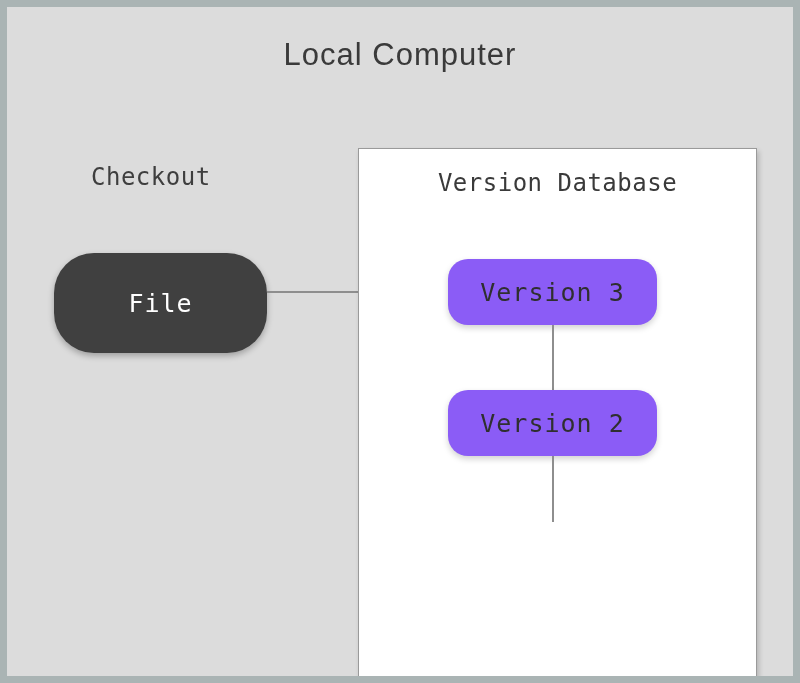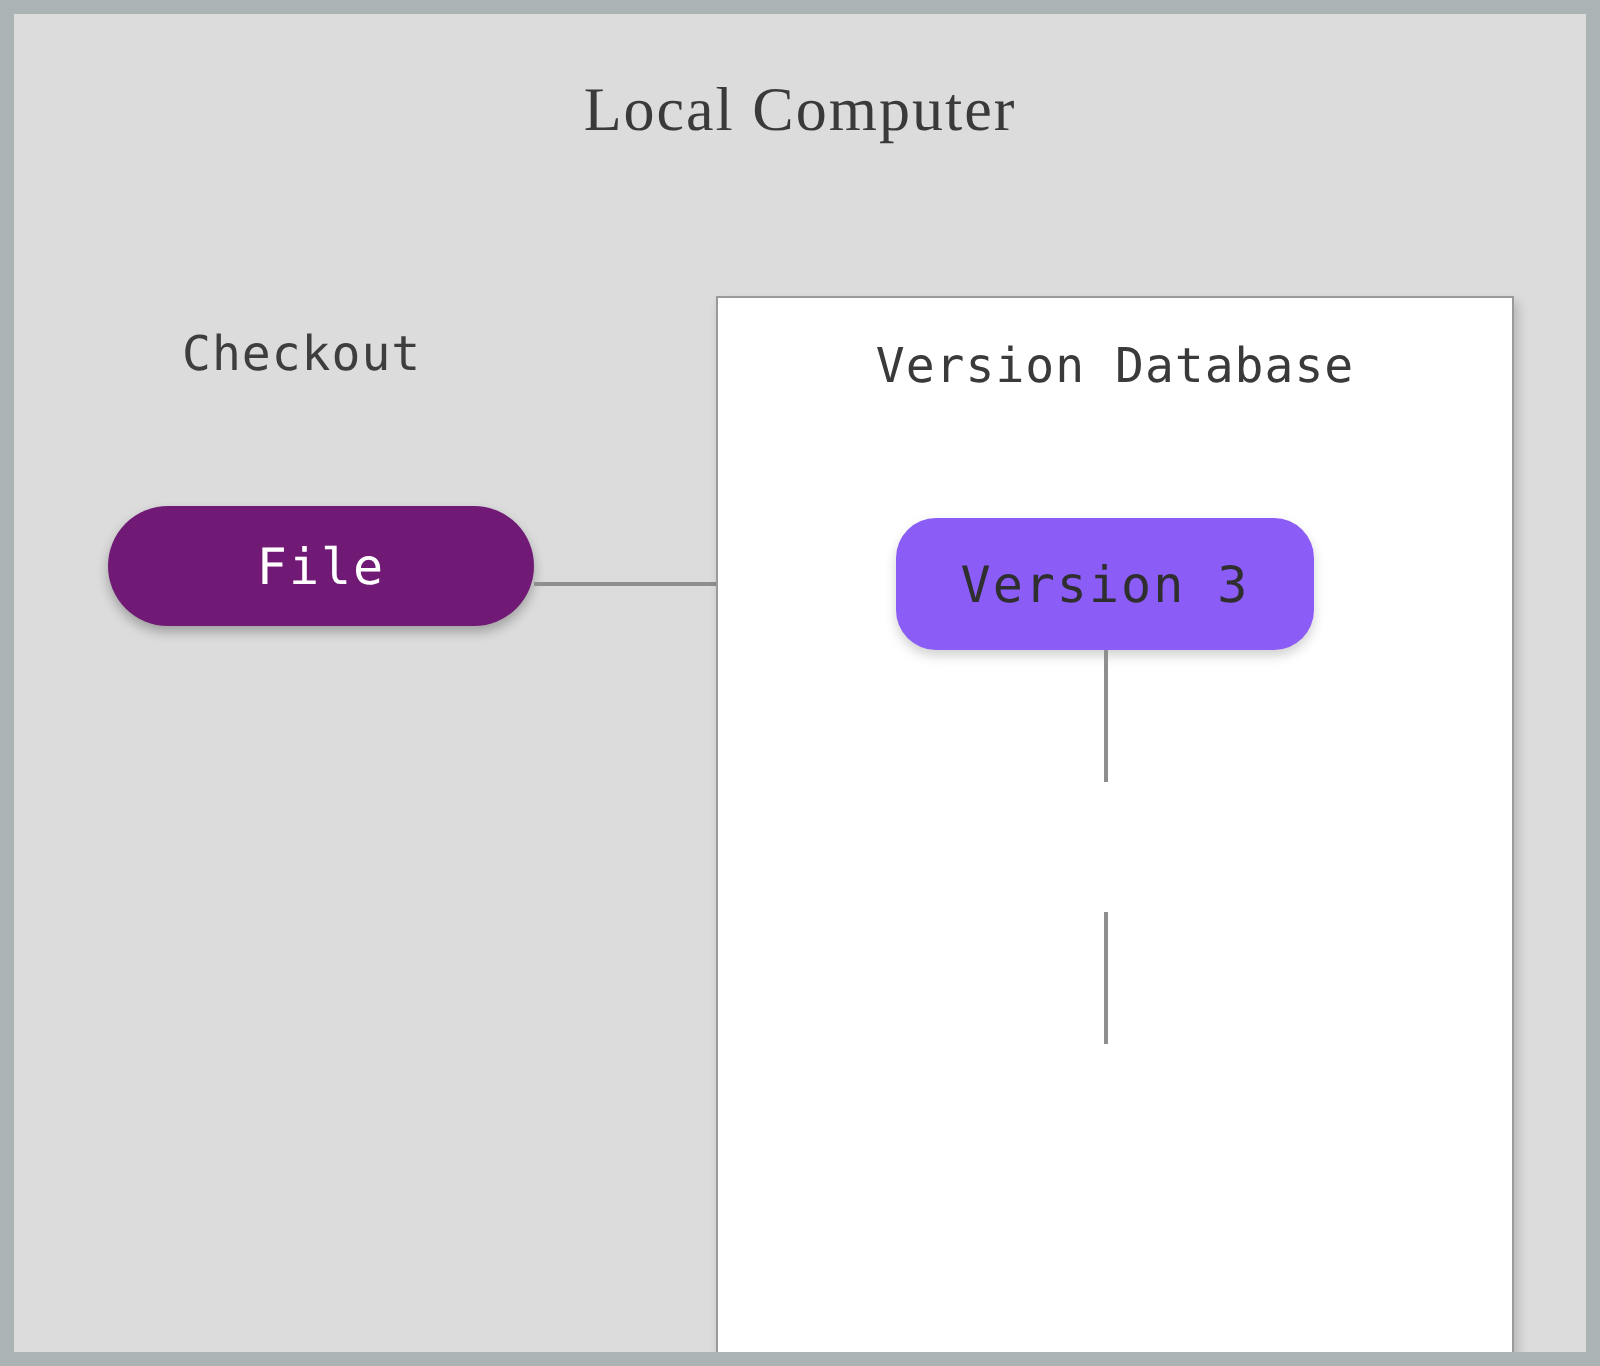--- a/index.html
+++ b/index.html
@@ -21,42 +21,42 @@
   
   #title {
     position: absolute;
     left: 0;
     right: 0;
     top: 30px;
     text-align: center;
     font-size: 31px;
     letter-spacing: 1px;
     color: #3a3a3a;
-    font-family: Liberation Serif, serif;
+    font-family: Liberation Sans, sans-serif;
   }
 
   
   #checkout-label {
     position: absolute;
     left: 84px;
     top: 156px;
     font-size: 24px;
     color: #3e3e3e;
     letter-spacing: 0.5px;
   }
 
   
   #file-node {
     position: absolute;
     left: 47px;
     top: 246px;
     width: 213px;
-    height: 60px;
+    height: 100px;
     border-radius: 40px;
-    background: #701a75;
+    background: #404040;
     box-shadow: 0 3px 6px rgba(0,0,0,0.28);
     display: flex;
     align-items: center;
     justify-content: center;
   }
   #file-node .node-text {
     color: #ffffff;
     font-size: 25px;
     letter-spacing: 1px;
   }
@@ -138,17 +138,20 @@
   <div id="vdb-box">
     <div id="vdb-title">Version Database</div>
   </div>
 
   <div class="version-node" id="version-3">
     <span class="node-text">Version 3</span>
   </div>
 
   <div class="edge-v" id="edge-v3-v2"></div>
 
+  <div class="version-node" id="version-2">
+    <span class="node-text">Version 2</span>
+  </div>
 
   <div class="edge-v" id="edge-v2-v1"></div>
 
 
 </div>
 
 </body></html>

